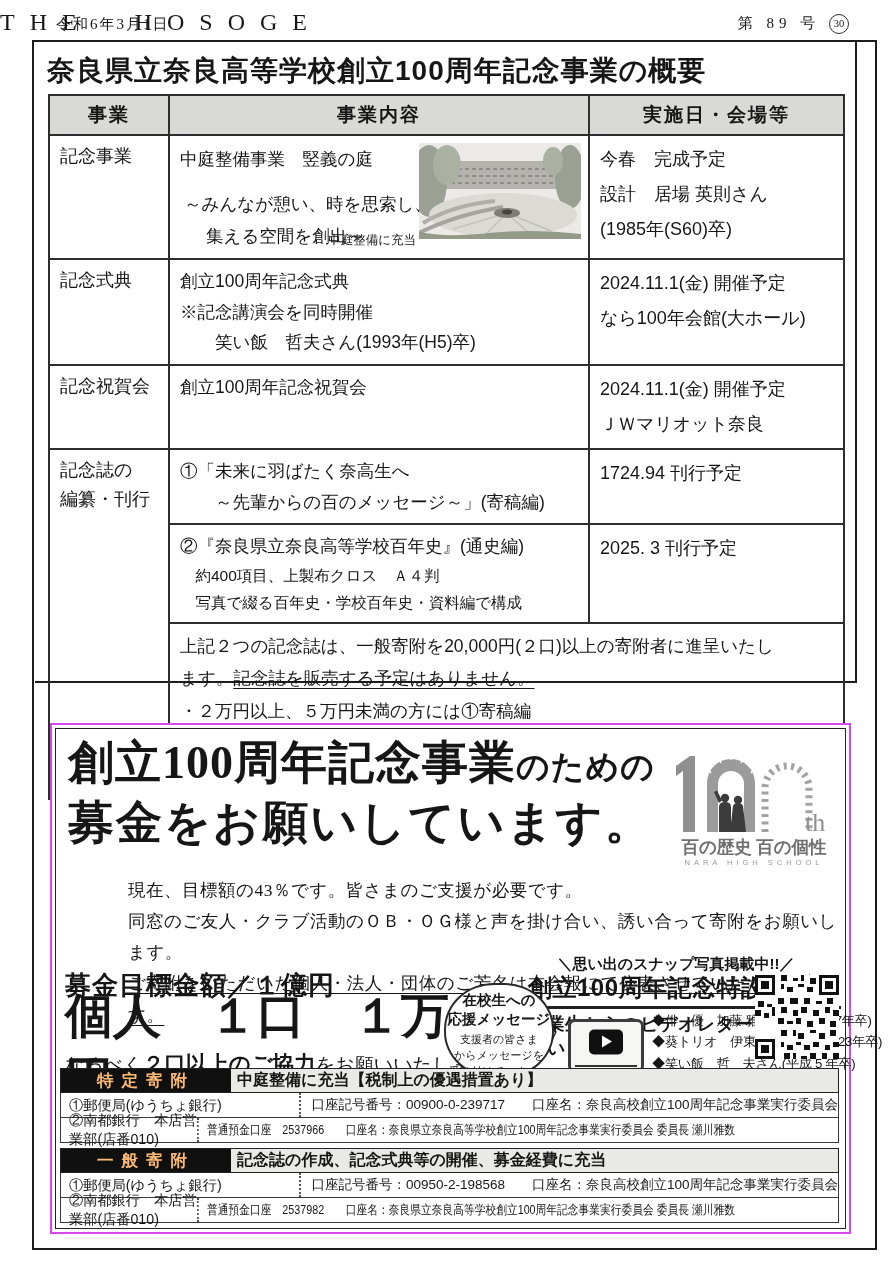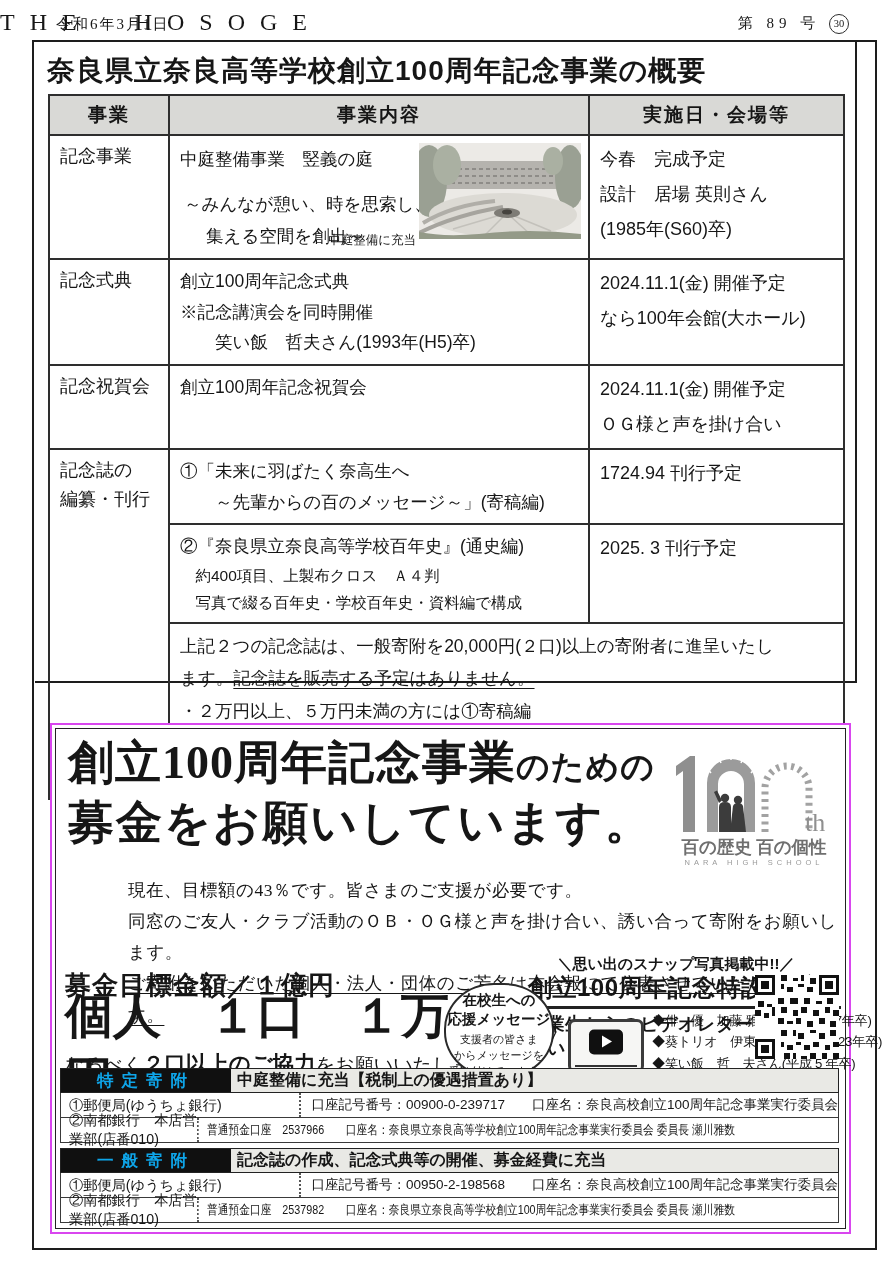--- a/index.html
+++ b/index.html
@@ -76,21 +76,21 @@
               border-top:6.5px solid transparent;border-bottom:6.5px solid transparent;}
   .vbar{position:absolute;left:4px;right:4px;bottom:3px;height:2.5px;background:#333;}
 
   .celebs{position:absolute;left:596px;top:281px;font-size:13.2px;line-height:1.62;
           letter-spacing:-0.3px;white-space:nowrap;}
   .qr{position:absolute;right:6px;top:246px;width:84px;height:84px;}
 
   
   .accounts{position:absolute;left:4px;right:6px;bottom:5px;}
   .acc-bar{display:flex;height:25px;border:1.5px solid #222;box-sizing:border-box;background:#e9e9e5;}
-  .acc-label{width:170px;background:#101010;color:#0ea5e9;font-weight:bold;font-size:16.5px;letter-spacing:8px;
+  .acc-label{width:170px;background:#101010;color:#fdba74;font-weight:bold;font-size:16.5px;letter-spacing:8px;
              display:flex;align-items:center;justify-content:center;}
   .acc-desc{flex:1;display:flex;align-items:center;padding-left:6px;font-weight:bold;font-size:16px;}
   .acc-row{display:flex;height:25px;border:1.5px solid #3a3a3a;border-top:none;box-sizing:border-box;background:#fff;}
   .acc-bank{width:348px;display:flex;align-items:center;padding-left:8px;font-size:14.2px;box-sizing:border-box;}
   .acc-detail{flex:1;display:flex;align-items:center;padding-left:10px;font-size:13.5px;
               border-left:2px dotted #555;white-space:nowrap;}
   .acc-detail.tight{font-size:12.8px;transform:scaleX(0.84);transform-origin:left center;}
   .acc-gap{height:5px;}
 </style>
 </head>
@@ -166,21 +166,21 @@
             <div>なら100年会館(大ホール)</div>
           </td>
         </tr>
         <tr style="height:60px">
           <td class="cell-project">記念祝賀会</td>
           <td class="content">
             <div>創立100周年記念祝賀会</div>
           </td>
           <td class="sched">
             <div>2024.11.1(金) 開催予定</div>
-            <div>ＯＧ様と声を掛け合い</div>
+            <div>ＪＷマリオット奈良</div>
           </td>
         </tr>
         <tr style="height:62px">
           <td class="cell-project" rowspan="3">
             <div>記念誌の</div>
             <div>編纂・刊行</div>
           </td>
           <td class="content">
             <div>①「未来に羽ばたく奈高生へ</div>
             <div>　　～先輩からの百のメッセージ～」(寄稿編)</div>

